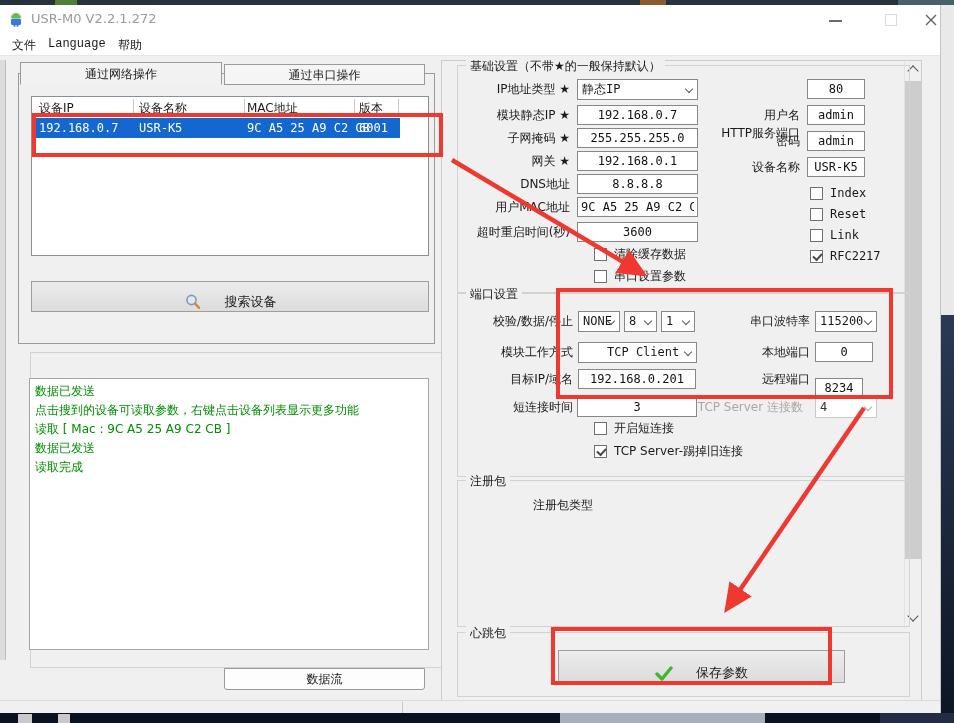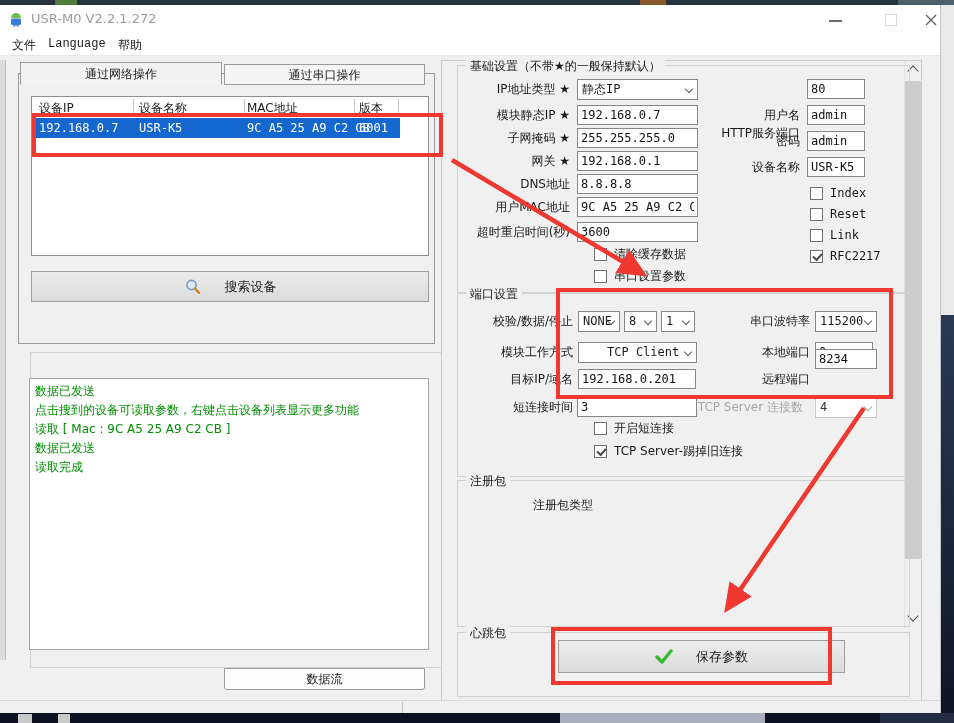--- a/index.html
+++ b/index.html
@@ -3,36 +3,36 @@
 <meta charset="utf-8">
 <style>
   * { box-sizing: border-box; margin:0; padding:0; }
   html,body { width:954px; height:723px; }
   body { font-family:"DejaVu Sans", sans-serif; font-size:12px; color:#1a1a1a; }
   #stage { position:relative; width:954px; height:723px; background:#f0f0f0; overflow:hidden; }
   .abs { position:absolute; }
   .mono { font-family:"DejaVu Sans Mono", monospace; }
   .lbl { text-align:right; line-height:20px; white-space:nowrap; }
   .inp { border:1px solid #878787; background:#fff; height:20px; line-height:18px; padding:0 3px;
-         font-family:"DejaVu Sans Mono", monospace; font-size:12px; color:#111; width:100%; }
+         font-family:"DejaVu Sans Mono", monospace; font-size:12px; color:#111; width:100%;text-align:center; }
   .combo { border:1px solid #878787; background:#fff; height:21px; line-height:19px; padding:0 16px 0 4px;
            font-family:"DejaVu Sans Mono", monospace; position:absolute; white-space:nowrap; overflow:hidden; }
   .combo .chev { position:absolute; right:5px; top:6px; width:6px; height:6px;
                  border-right:1.6px solid #5a5a5a; border-bottom:1.6px solid #5a5a5a; transform:rotate(45deg); }
   .combo.disabled { border-color:#c9c9c9; color:#555; }
   .combo.disabled .chev { border-color:#aaa; }
   .cb { position:absolute; width:13px; height:13px; border:1px solid #707070; background:#fff; }
   .cb.checked::after { content:""; position:absolute; left:2px; top:2px; width:7px; height:4px;
                        border-left:2px solid #4a4a4a; border-bottom:2px solid #4a4a4a; transform:rotate(-48deg); }
   .cb-lbl { position:absolute; line-height:15px; white-space:nowrap; }
   .grp { position:absolute; border:1px solid #d2d2d2;margin-left:12px; }
   .grp-title { position:absolute; top:-8px; left:8px; background:#f0f0f0; padding:0 4px; white-space:nowrap; }
   .tab { position:absolute; border:1px solid #9a9a9a; background:#f5f5f5; text-align:center; }
   .btn { position:absolute; border:1px solid #9e9e9e; background:linear-gradient(#ececec,#dcdcdc);
-         display:flex; align-items:center; justify-content:center; gap:23px; }
+         display:flex; align-items:flex-end; justify-content:center; gap:23px;margin-top:10px; }
   .annot { border:4px solid #ee3830; position:absolute; z-index:60; pointer-events:none; }
   .log-line { line-height:19px; white-space:nowrap; color:#008f00; }
   .sep { background:#c8c8c8; }
   .wc { position:absolute; top:8px; width:14px; height:14px; }
 </style>
 </head>
 <body>
 
 <div id="stage">
 
@@ -195,21 +195,21 @@
     </div>
     <span class="abs lbl" style="left:445px;top:337px;width:128px;">模块工作方式</span>
     <div class="combo" style="left:578px;top:337px;width:119px;padding-left:28px;">
       <span>TCP Client</span><span class="chev"></span>
     </div>
     <span class="abs lbl" style="left:712px;top:337px;width:98px;">本地端口</span>
     <input class="abs inp" readonly="" style="left: 815px; top: 337px; width: 58px;" value="0">
     <span class="abs lbl" style="left:445px;top:364px;width:128px;">目标IP/域名</span>
     <input class="abs inp" readonly="" style="left: 578px; top: 364px; width: 118px;" value="192.168.0.201">
     <span class="abs lbl" style="left:712px;top:364px;width:98px;">远程端口</span>
-    <input class="abs inp" readonly="" style="left: 815px; top: 344px; width: 62px;" value="8234">
+    <input class="abs inp" readonly="" style="left: 815px; top: 373px; width: 48px;" value="8234">
     <span class="abs lbl" style="left:445px;top:392px;width:128px;">短连接时间</span>
     <input class="abs inp" readonly="" style="left: 577px; top: 392px; width: 120px;" value="3">
     <span class="abs lbl" style="left:670px;top:392px;width:133px;color:#a8a8a8;">TCP Server 连接数</span>
     <div class="combo disabled" style="left:815px;top:392px;width:62px;">
       <span style="color:#333;">4</span><span class="chev"></span>
     </div>
     <span class="cb" style="left:594px;top:417px;"></span>
     <span class="cb-lbl" style="left:614px;top:416px;">开启短连接</span>
     <span class="cb checked" style="left:594px;top:440px;"></span>
     <span class="cb-lbl" style="left:614px;top:439px;">TCP Server-踢掉旧连接</span>

